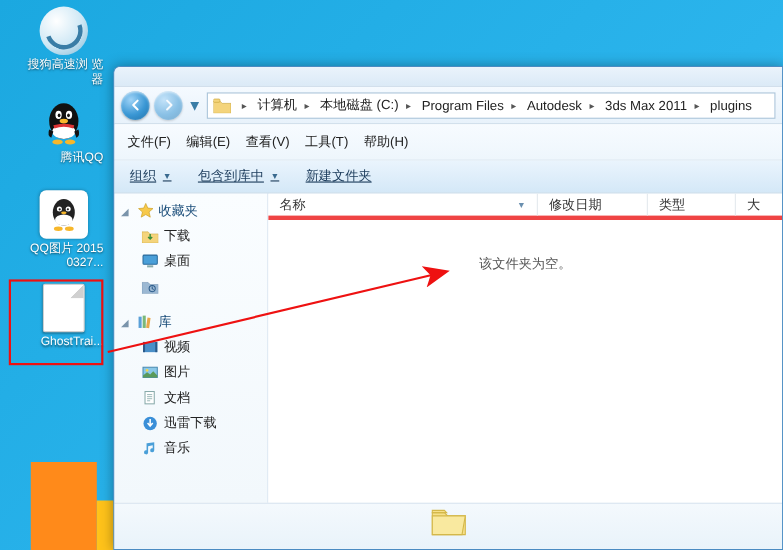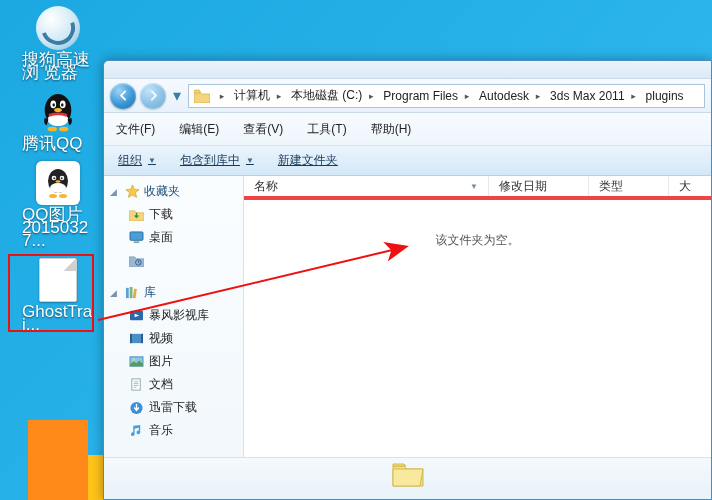--- a/index.html
+++ b/index.html
@@ -3,32 +3,32 @@
 <meta charset="utf-8">
 <style>
 * { margin: 0; padding: 0; box-sizing: border-box; font-family: "Microsoft YaHei", Tahoma, sans-serif; }
 body { width: 712px; height: 500px; background: linear-gradient(135deg, #1ba8e0 0%, #2bb4ec 60%, #3fc0f5 100%); position: relative; overflow: hidden; }
 
 
 .deco-orange { position: absolute; bottom: 0; left: 28px; width: 60px; height: 80px; background: #ff8a1a; }
 .deco-yellow { position: absolute; bottom: 0; left: 88px; width: 30px; height: 45px; background: #ffc31a; }
 
 
-.desktop-icon { position: absolute; width: 72px; text-align: left; color: #fff; font-size: 17px; cursor: pointer; }
+.desktop-icon { position: absolute; width: 72px; text-align: right; color: #fff; font-size: 11px; cursor: pointer; }
 .desktop-icon .icon-img { width: 44px; height: 44px; margin: 0 auto 3px; border-radius: 6px; display: flex; align-items: center; justify-content: center; font-size: 26px; }
 .desktop-icon .label { text-shadow: 0 1px 2px rgba(0,0,0,.6); line-height: 13px; word-break: break-all; }
 
 .icn-sogou { left: 22px; top: 6px; }
 .icn-sogou .icon-img { background: radial-gradient(circle at 35% 30%, #fff, #cfe8f5 55%, #7fb9d6); border-radius: 50%; position: relative; }
 .icn-sogou .icon-img::after { content:""; position:absolute; width:60%; height:60%; border:4px solid #3a7da6; border-radius:50%; border-top-color:transparent; border-left-color:transparent; transform: rotate(25deg); }
 
 .icn-qq { left: 22px; top: 90px; }
 .icn-qq .icon-img svg { width: 38px; height: 42px; }
 
-.icn-qqimg { left: 22px; top: 161px; }
+.icn-qqimg { left: 22px; top: 173px; }
 .icn-qqimg .icon-img { background:#fff; border-radius:6px; box-shadow: 0 0 3px rgba(0,0,0,.3); }
 .icn-qqimg .icon-img svg { width:34px; height:34px; }
 
 .icn-file { left: 22px; top: 258px; }
 .icn-file .icon-img { background:#fff; border:1px solid #d0d0d0; border-radius:2px; box-shadow: 0 1px 2px rgba(0,0,0,.3); position:relative; width:38px; height:44px; }
 .icn-file .icon-img::before { content:""; position:absolute; top:0; right:0; width:12px; height:12px; background: linear-gradient(135deg, #fff 48%, #d0d0d0 50%); }
 
 
 .file-selection-box { position:absolute; left:8px; top:254px; width:86px; height:78px; border:2px solid #e11; pointer-events:none; }
 
@@ -41,21 +41,21 @@
 .nav-btn { width:26px; height:26px; border-radius:50%; background: radial-gradient(circle at 35% 30%, #9fd3f7, #3a97d4 55%, #1e6fa7); display:flex; align-items:center; justify-content:center; color:#fff; cursor:pointer; box-shadow: inset 0 1px 2px rgba(255,255,255,.6), 0 1px 2px rgba(0,0,0,.3); }
 .nav-btn svg { width:13px; height:13px; }
 .nav-split { width:14px; height:22px; display:flex; align-items:center; justify-content:center; color:#3a7da6; cursor:pointer; }
 
 .breadcrumb { flex:1; height:24px; background:#fff; border:1px solid #a9c4da; display:flex; align-items:center; font-size:12px; color:#222; overflow:hidden; }
 .bc-icon { width:20px; height:20px; margin:0 3px; display:flex; align-items:center; justify-content:center; }
 .bc-seg { padding:0 2px 0 5px; height:100%; display:flex; align-items:center; cursor:pointer; white-space:nowrap; }
 .bc-arrow { width:14px; height:100%; display:flex; align-items:center; justify-content:center; color:#555; cursor:pointer; font-size:9px; }
 
 
-.menubar { height:22px; background: linear-gradient(#f7fbff,#eef6fc); display:flex; align-items:center; font-size:12px; padding:16px 6px; gap:12px; border-bottom:1px solid #d6e3ef; }
+.menubar { height:22px; background: linear-gradient(#f7fbff,#eef6fc); display:flex; align-items:center; font-size:12px; padding:16px 6px; gap:2px; border-bottom:1px solid #d6e3ef; }
 .menu-item { padding:2px 6px; cursor:pointer; color:#222; }
 
 
 .toolbar { height:30px; background: linear-gradient(#eaf4fd,#d4e8f7); display:flex; align-items:center; font-size:12px; padding:0 8px; gap:12px; border-bottom:1px solid #b9d1e4; color:#1a3a5a; }
 .tool-item { display:flex; align-items:center; gap:4px; padding:3px 6px; cursor:pointer;text-decoration:underline; }
 .tool-drop { font-size:8px; margin-left:2px; color:#3a6a8f; }
 
 
 .body-split { flex:1; display:flex; min-height:0; }
 .navpane { width:140px; background: linear-gradient(#fafdff,#f2f8fc); border-right:1px solid #d6e3ef; font-size:12px; padding:4px 2px; overflow:hidden; }
@@ -244,29 +244,20 @@
                 <rect x="1" y="2" width="3" height="11" fill="#5aa0d8"></rect>
                 <rect x="5" y="1" width="3" height="12" fill="#7ab87a"></rect>
                 <rect x="9" y="3" width="3" height="10" fill="#e8a84a" transform="rotate(8 10 8)"></rect>
               </svg>
             </span>
           <span>库</span>
         </div>
         <div class="nav-item">
           <span class="nav-ico">
               <svg width="15" height="13" viewBox="0 0 16 14">
-                <rect x="1" y="2" width="14" height="10" rx="1" fill="#2a6aaa"></rect>
-                <path d="M6 5l5 2-5 2z" fill="#fff"></path>
-              </svg>
-            </span>
-          <span>暴风影视库</span>
-        </div>
-        <div class="nav-item">
-          <span class="nav-ico">
-              <svg width="15" height="13" viewBox="0 0 16 14">
                 <rect x="1" y="2" width="14" height="10" fill="#4a8fc8"></rect>
                 <rect x="1" y="2" width="2" height="10" fill="#2a5a8a"></rect>
                 <rect x="13" y="2" width="2" height="10" fill="#2a5a8a"></rect>
               </svg>
             </span>
           <span>视频</span>
         </div>
         <div class="nav-item">
           <span class="nav-ico">
               <svg width="15" height="13" viewBox="0 0 16 14">

